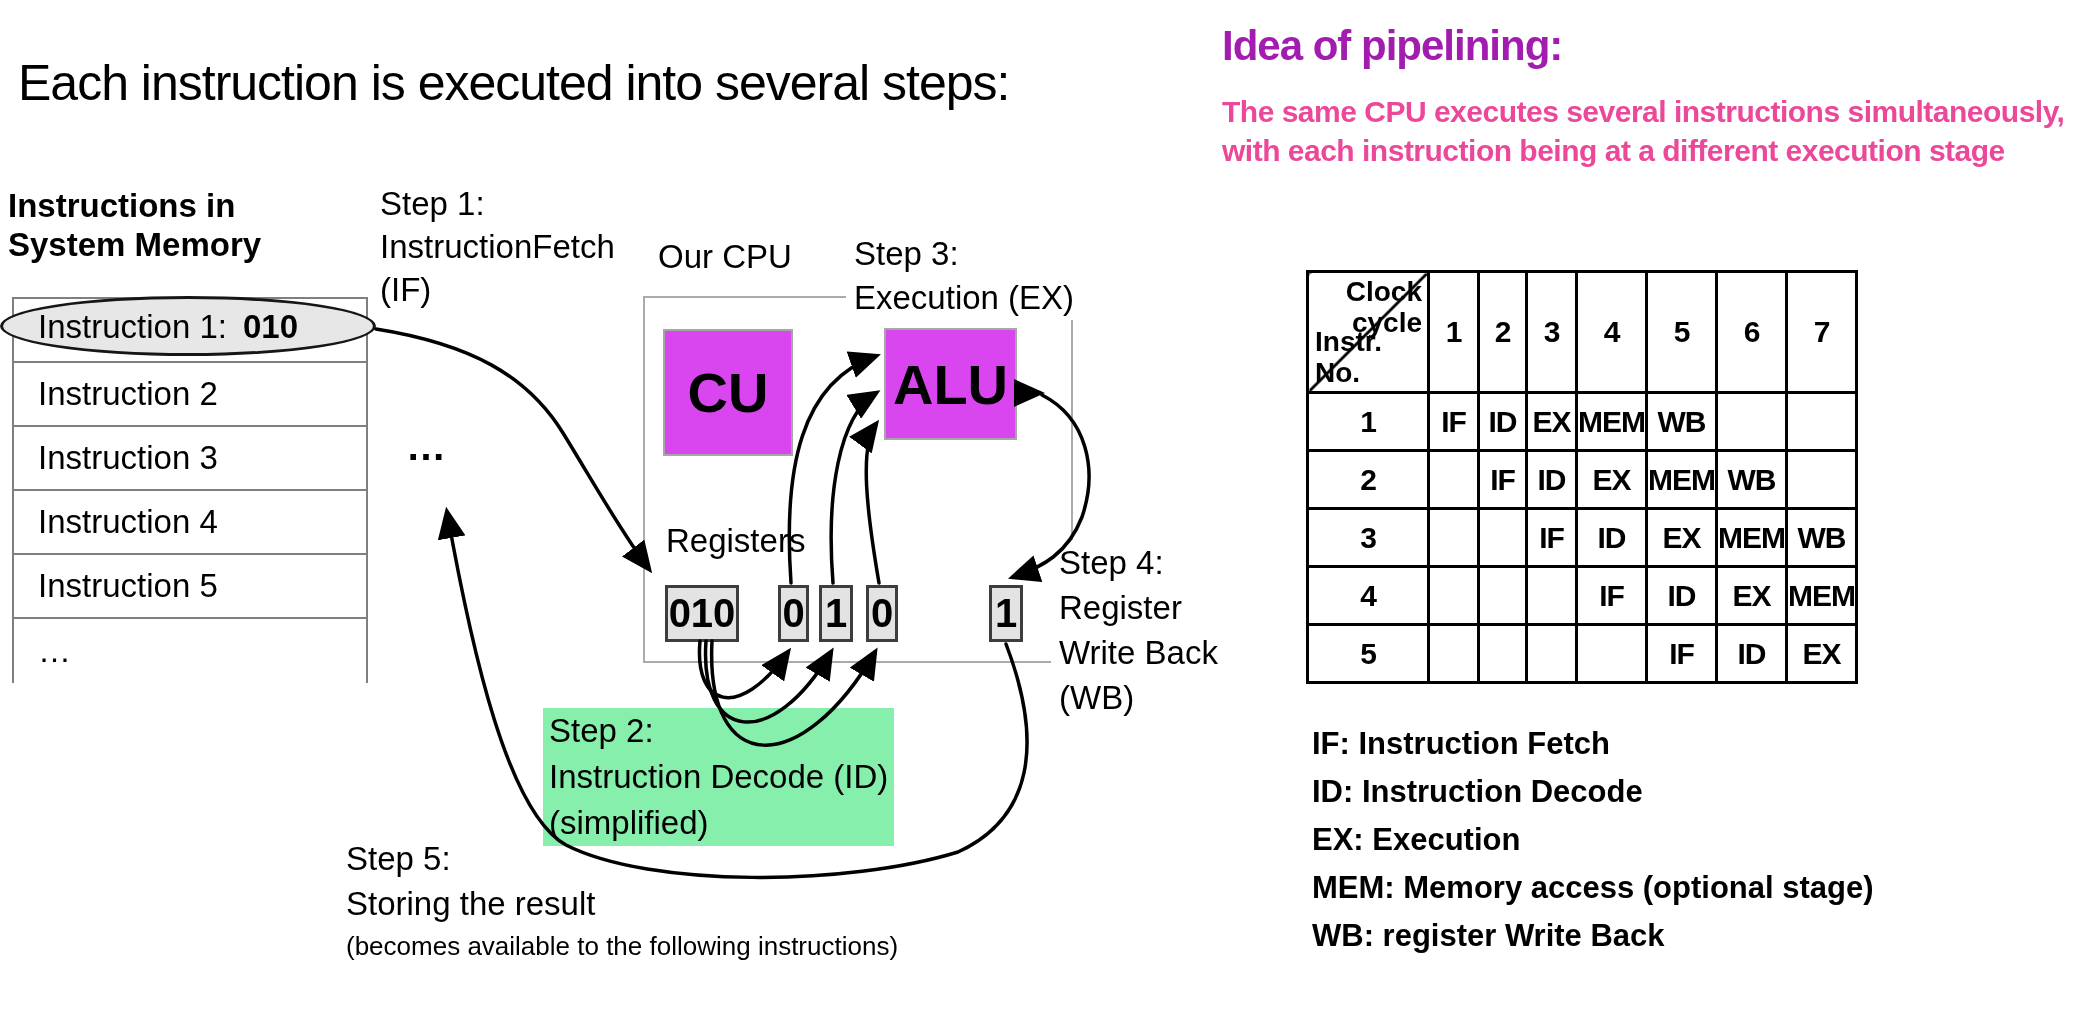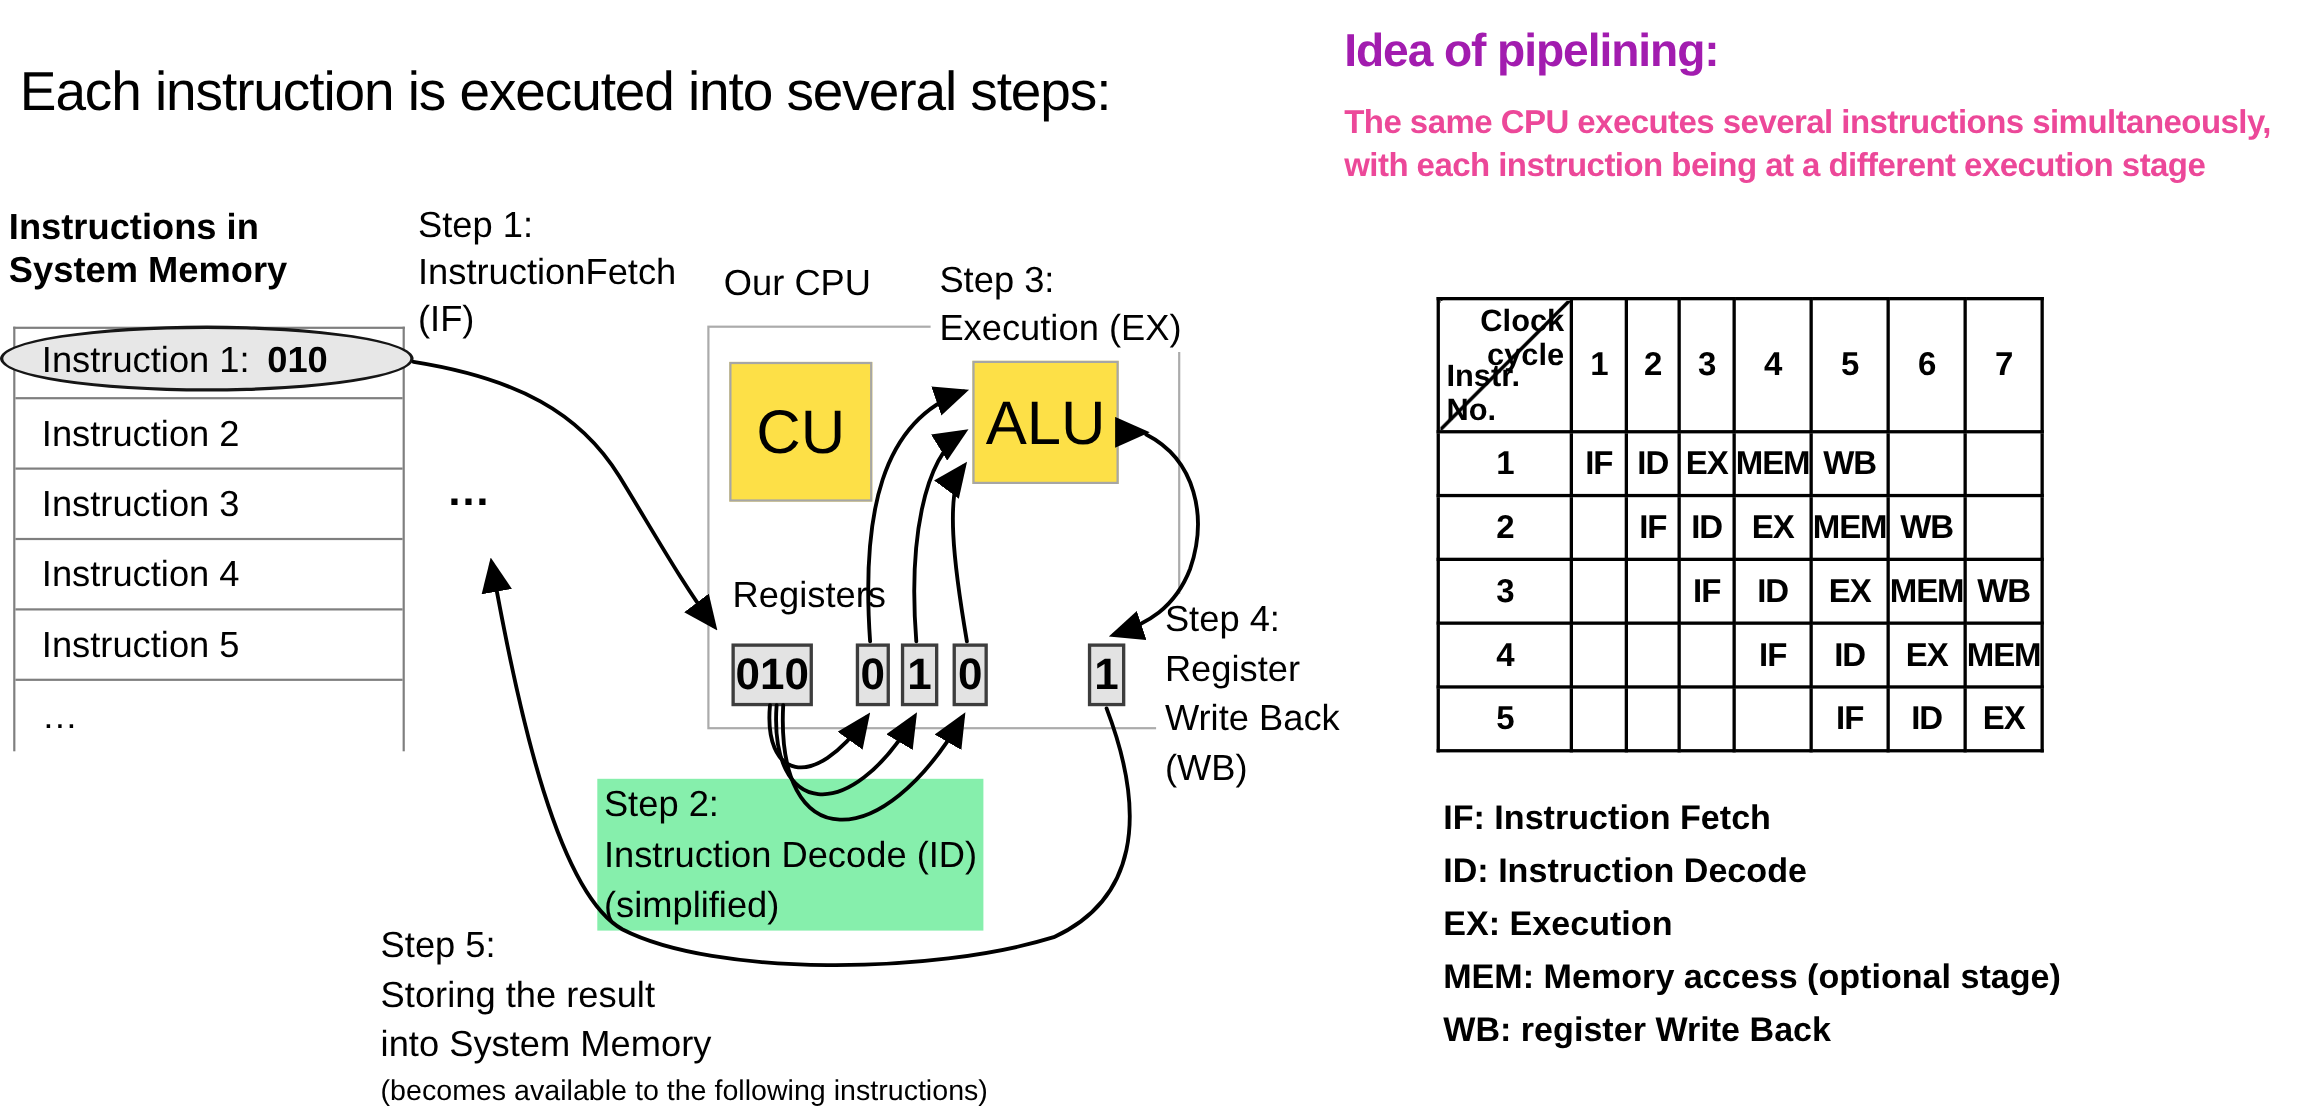--- a/index.html
+++ b/index.html
@@ -29,21 +29,21 @@
   .step1{left:380px; top:182px;}
   .step2{left:543px; top:708px; line-height:46px; background:#86efac; padding:0 6px;}
   .step3{left:846px; top:232px; line-height:44px; background:#fff; padding:0 8px;}
   .step4{left:1051px; top:540px; line-height:45px; background:#fff; padding:0 4px 0 8px;}
   .step5{left:346px; top:836px; line-height:45px;}
   .step5 .note{font-size:26px; line-height:40px;}
 
   
   .our-cpu{left:658px; top:226px; font-size:33px; font-weight:normal;margin-top:12px;}
   .cpu-box{left:643px; top:296px; width:430px; height:367px; border:2px solid #ababab; box-sizing:border-box;}
-  .unit{background:#fde047; border:2px solid #a6a6a6; display:flex; align-items:center; justify-content:center; font-size:56px; box-sizing:border-box;}
+  .unit{background:#d946ef; border:2px solid #a6a6a6; display:flex; align-items:center; justify-content:center; font-size:56px; box-sizing:border-box;font-weight:bold;}
   .cu-box{left:663px; top:329px; width:130px; height:127px;}
   .alu-box{left:884px; top:328px; width:133px; height:112px;}
   .registers-label{left:666px; top:522px; font-size:33px;}
   .reg{top:585px; height:57px; background:#e3e3e3; border:3px solid #3d3d3d; box-sizing:border-box; display:flex; align-items:center; justify-content:center; font-weight:bold; font-size:40px;}
   .reg-main{left:665px; width:74px;}
   .reg-b0{left:778px; width:31px;}
   .reg-b1{left:819px; width:34px;}
   .reg-b2{left:866px; width:32px;}
   .reg-wb{left:989px; width:34px;}
 
@@ -121,21 +121,20 @@
     <div>(WB)</div>
   </div>
   <div class="abs step step2">
     <div>Step 2:</div>
     <div>Instruction Decode (ID)</div>
     <div>(simplified)</div>
   </div>
   <div class="abs step step5">
     <div>Step 5:</div>
     <div>Storing the result</div>
-    <div>into System Memory</div>
     <div class="note">(becomes available to the following instructions)</div>
   </div>
 
   <div class="abs pipe-table">
     <table>
       <colgroup>
         <col style="width:121px">
           <col style="width:50px">
           <col style="width:48px">
           <col style="width:50px">

